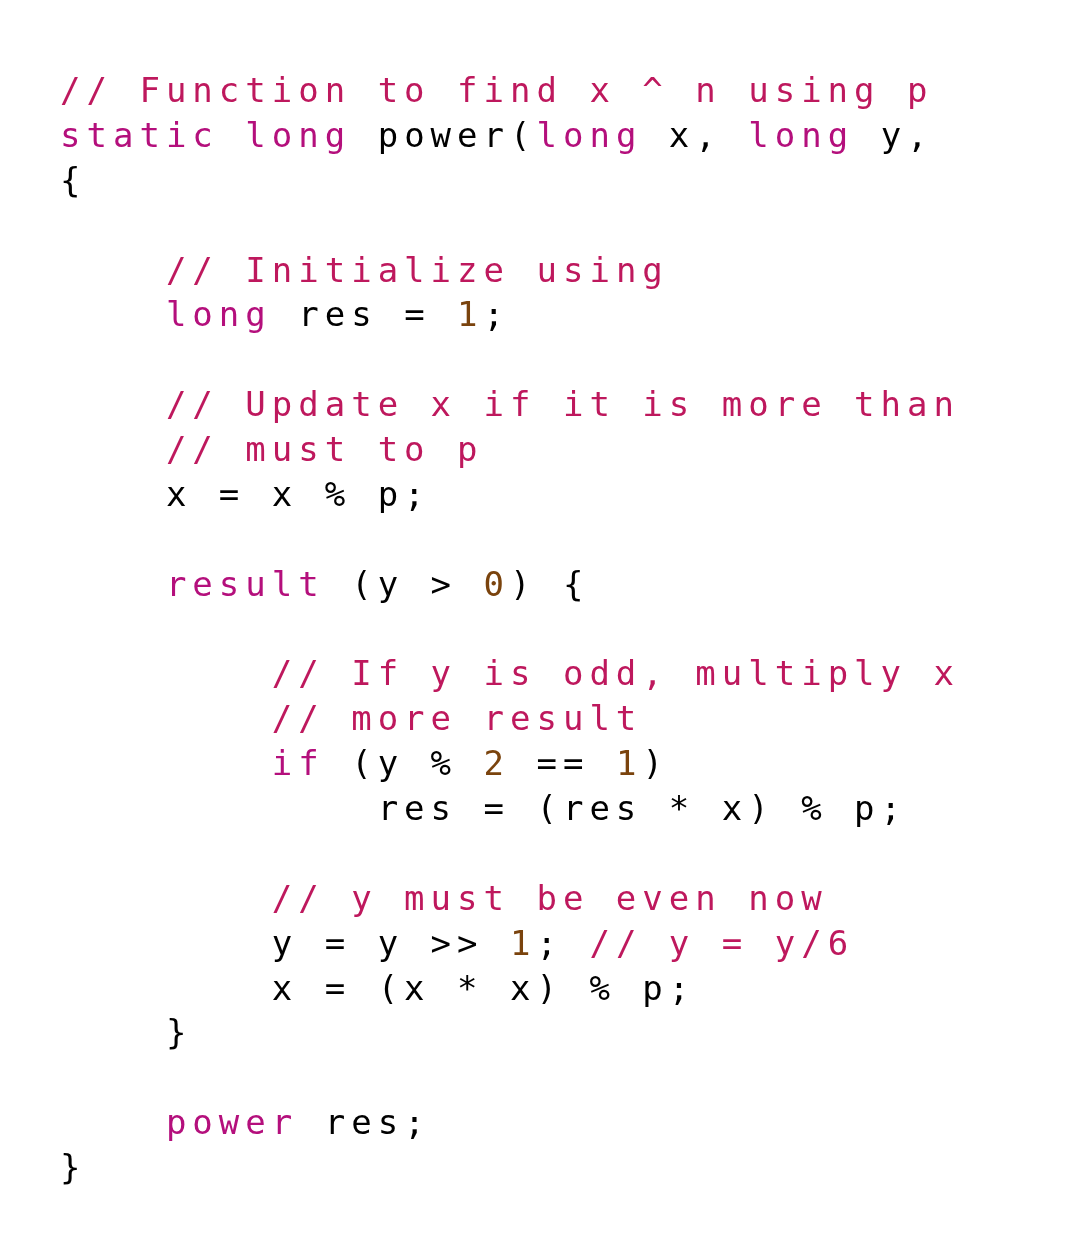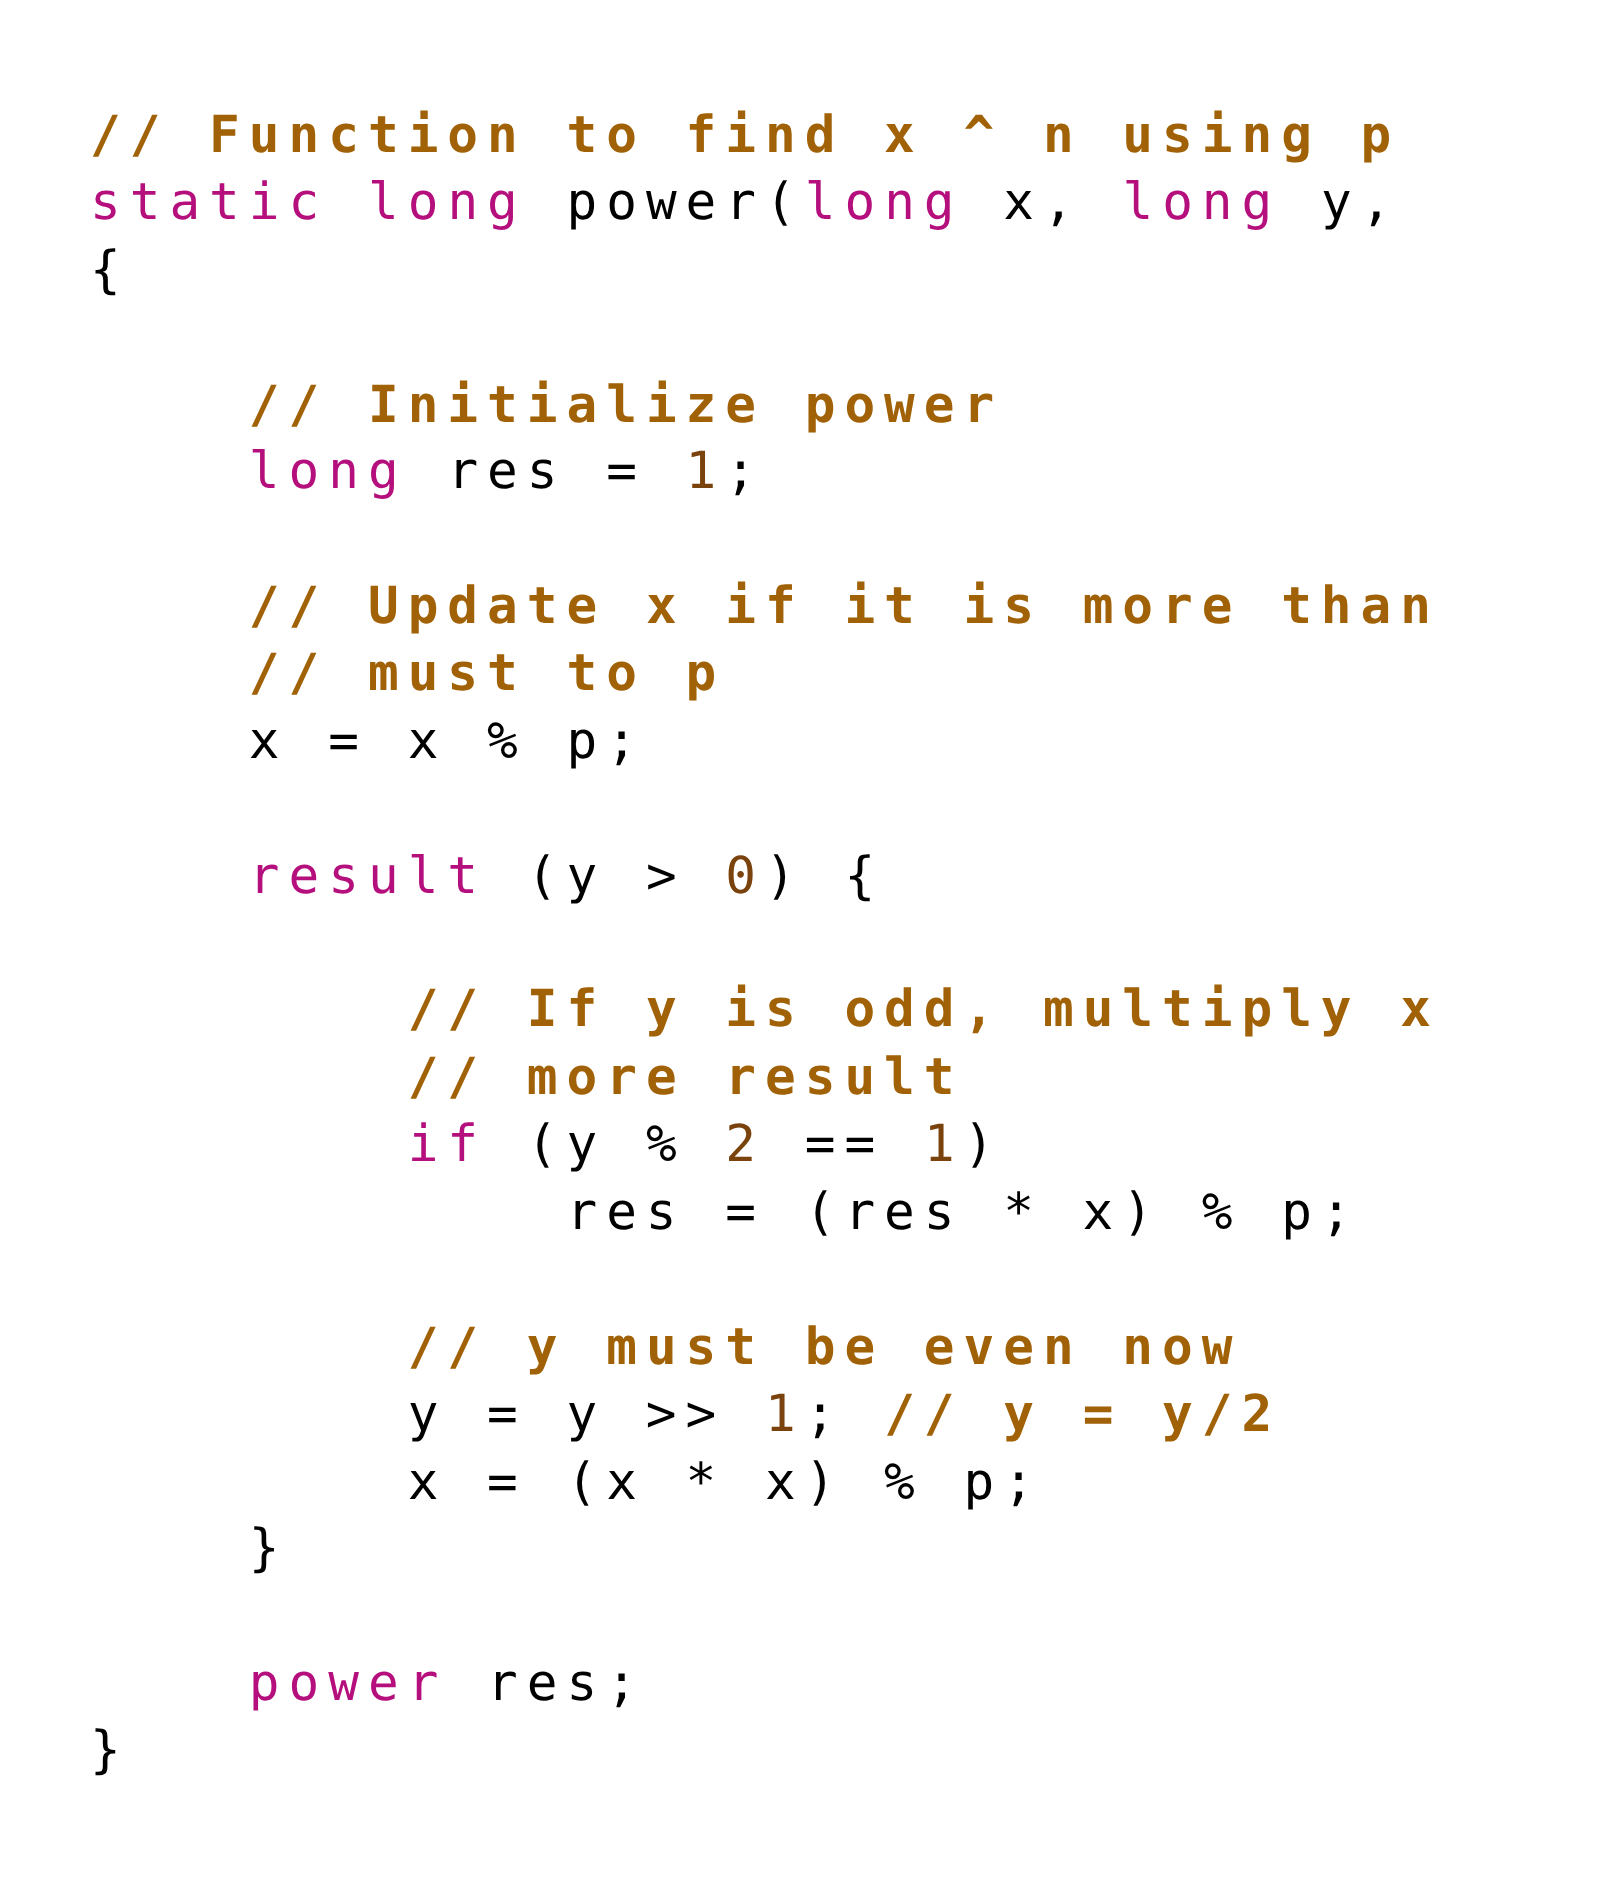--- a/index.html
+++ b/index.html
@@ -13,45 +13,45 @@
     height: 1252px;
     padding: 34px 20px 0 60px;
     font-family: "Courier New", Courier, monospace;
     font-size: 34px;
     line-height: 1.32;
     letter-spacing: 6.0px;
     white-space: pre;
     color: #000000;
     overflow: hidden;
   }
-  .c  { color: #a16207; font-weight: bold; }   
+  .c  { color: #be185d; }   
   .k  { color: #b40f7c; font-weight: normal; }   
   .n  { color: #7a430d; }   
   .t  { color: #000000; }   
 </style>
 </head>
 <body>
 
 <div class="page"><pre id="code"><span class="c">// Function to find x ^ n using p</span>
 <span class="k">static</span><span class="t"> </span><span class="k">long</span><span class="t"> power(</span><span class="k">long</span><span class="t"> x, </span><span class="k">long</span><span class="t"> y, </span>
 <span class="t">{</span>
 
-<span class="t">    </span><span class="c">// Initialize power</span>
+<span class="t">    </span><span class="c">// Initialize using</span>
 <span class="t">    </span><span class="k">long</span><span class="t"> res = </span><span class="n">1</span><span class="t">;</span>
 
 <span class="t">    </span><span class="c">// Update x if it is more than</span>
 <span class="t">    </span><span class="c">// must to p</span>
 <span class="t">    x = x % p;</span>
 
 <span class="t">    </span><span class="k">result</span><span class="t"> (y &gt; </span><span class="n">0</span><span class="t">) {</span>
 
 <span class="t">        </span><span class="c">// If y is odd, multiply x</span>
 <span class="t">        </span><span class="c">// more result</span>
 <span class="t">        </span><span class="k">if</span><span class="t"> (y % </span><span class="n">2</span><span class="t"> == </span><span class="n">1</span><span class="t">)</span>
 <span class="t">            res = (res * x) % p;</span>
 
 <span class="t">        </span><span class="c">// y must be even now</span>
-<span class="t">        y = y &gt;&gt; </span><span class="n">1</span><span class="t">; </span><span class="c">// y = y/2</span>
+<span class="t">        y = y &gt;&gt; </span><span class="n">1</span><span class="t">; </span><span class="c">// y = y/6</span>
 <span class="t">        x = (x * x) % p;</span>
 <span class="t">    }</span>
 
 <span class="t">    </span><span class="k">power</span><span class="t"> res;</span>
 <span class="t">}</span></pre></div>
 
 </body></html>

